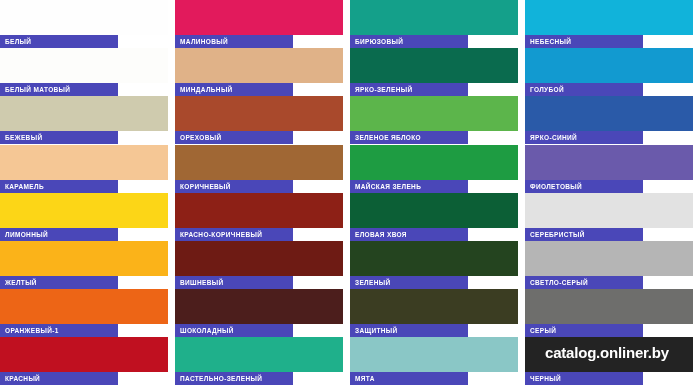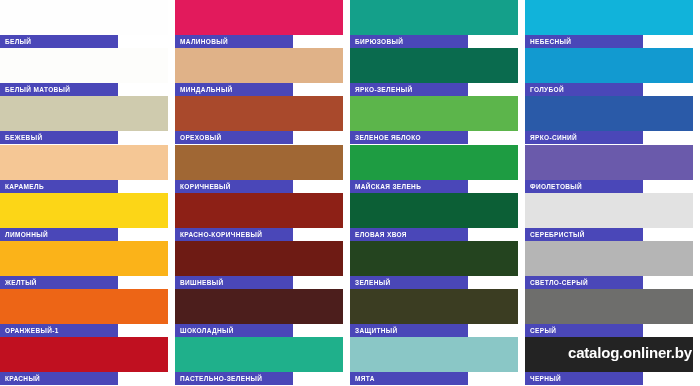--- a/index.html
+++ b/index.html
@@ -64,21 +64,21 @@
     line-height: 13px;
     padding-left: 5px;
     box-sizing: border-box;
     white-space: nowrap;
     overflow: hidden;
     text-transform: uppercase;
   }
 
   .watermark {
     position: absolute;
-    left: 568px;
+    left: 545px;
     top: 344px;
     color: #ffffff;
     font-size: 15px;
     font-weight: bold;
     letter-spacing: -0.2px;
     white-space: nowrap;
   }
 </style>
 </head>
 <body>

